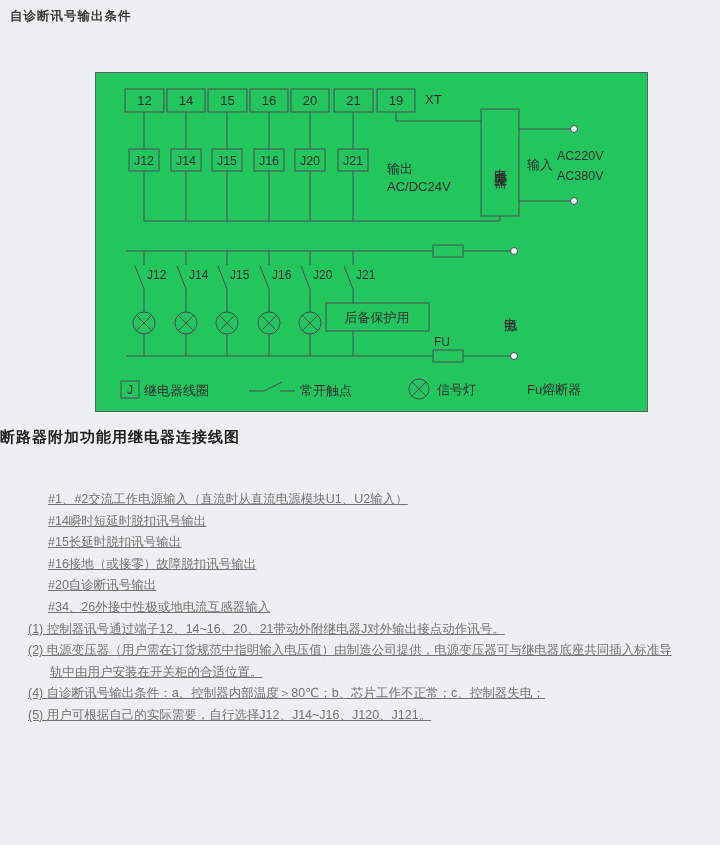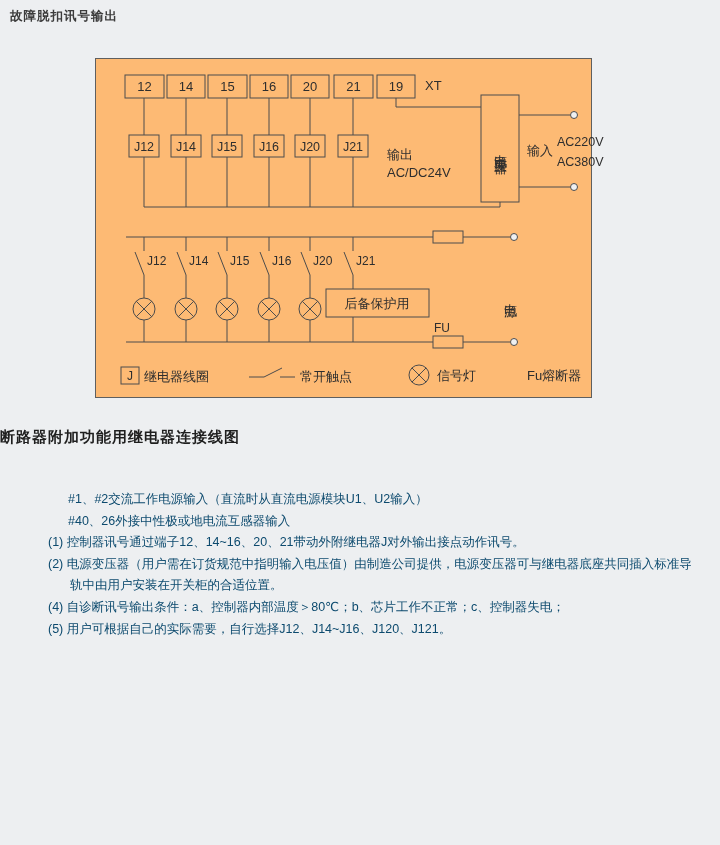--- a/index.html
+++ b/index.html
@@ -1,41 +1,41 @@
 <!DOCTYPE html>
 <html><head>
 <meta charset="utf-8">
 <style>
   html,body{margin:0;padding:0;background:#e9ebee;}
   .page{position:relative;width:720px;height:845px;background:#edeff1;overflow:hidden;
         font-family:"Liberation Sans","DejaVu Sans",sans-serif;color:#2e2e2e;}
   .page-header{position:absolute;left:10px;top:8px;font-size:12.5px;font-weight:bold;
         color:#3c3c3c;letter-spacing:1px;}
-  .diagram-box{position:absolute;left:95px;top:58px;width:497px;height:340px;
-        border:1px solid #5f5f5f;box-sizing:border-box;background:#fdba74;}
+  .diagram-box{position:absolute;left:95px;top:72px;width:553px;height:340px;
+        border:1px solid #5f5f5f;box-sizing:border-box;background:#22c55e;}
   .diagram-box svg{position:absolute;left:0;top:0;}
   svg text{font-family:"Liberation Sans","DejaVu Sans",sans-serif;fill:#2e2e2e;stroke:none;}
   .vtext{position:absolute;writing-mode:vertical-lr;text-orientation:upright;
         font-size:13px;color:#2e2e2e;letter-spacing:2px;
         display:flex;align-items:center;justify-content:center;}
   .transformer-label{left:385px;top:37px;width:38px;height:105px;}
   .power-label{left:403px;top:213px;width:22px;height:46px;}
   .caption{position:absolute;left:0;top:428px;width:720px;text-align:left;
         font-size:15px;font-weight:bold;color:#1f1f1f;letter-spacing:1px;}
-  .notes{position:absolute;left:48px;top:489px;width:648px;font-size:12.5px;
-        line-height:21.6px;color:#0c4a6e;}
+  .notes{position:absolute;left:28px;top:489px;width:648px;font-size:12.5px;
+        line-height:21.6px;color:#737373;text-decoration:underline;}
   .hash-item{margin-left:20px;}
   .num-item{padding-left:22px;text-indent:-22px;}
 </style>
 </head>
 <body>
 
 <div class="page">
 
-  <div class="page-header">故障脱扣讯号输出</div>
+  <div class="page-header">自诊断讯号输出条件</div>
 
   <div class="diagram-box">
     <svg width="543" height="338" viewBox="0 0 543 338">
 
       <g stroke="#4c4c4c" stroke-width="1" fill="none">
         <path d="M48,39V76 M90,39V76 M131,39V76 M173,39V76 M214,39V76 M257,39V76 M300,39V48H385"></path>
         <path d="M48,98V148 M90,98V148 M131,98V148 M173,98V148 M214,98V148 M257,98V148 M48,148H404 M404,148V143"></path>
         <path d="M423,56H474 M423,128H474"></path>
         <path d="M30,178H337 M367,178H414"></path>
         <path d="M48,178V192 M90,178V192 M131,178V192 M173,178V192 M214,178V192 M257,178V192"></path>
@@ -123,20 +123,24 @@
     </svg>
 
     <div class="vtext transformer-label">电源变压器</div>
     <div class="vtext power-label">电源</div>
   </div>
 
   <div class="caption">断路器附加功能用继电器连接线图</div>
 
   <div class="notes">
     <div class="hash-item">#1、#2交流工作电源输入（直流时从直流电源模块U1、U2输入）</div>
-    <div class="hash-item">#40、26外接中性极或地电流互感器输入</div>
+    <div class="hash-item">#14瞬时短延时脱扣讯号输出</div>
+    <div class="hash-item">#15长延时脱扣讯号输出</div>
+    <div class="hash-item">#16接地（或接零）故障脱扣讯号输出</div>
+    <div class="hash-item">#20自诊断讯号输出</div>
+    <div class="hash-item">#34、26外接中性极或地电流互感器输入</div>
     <div class="num-item">(1) 控制器讯号通过端子12、14~16、20、21带动外附继电器J对外输出接点动作讯号。</div>
     <div class="num-item">(2) 电源变压器（用户需在订货规范中指明输入电压值）由制造公司提供，电源变压器可与继电器底座共同插入标准导轨中由用户安装在开关柜的合适位置。</div>
     <div class="num-item">(4) 自诊断讯号输出条件：a、控制器内部温度＞80℃；b、芯片工作不正常；c、控制器失电；</div>
     <div class="num-item">(5) 用户可根据自己的实际需要，自行选择J12、J14~J16、J120、J121。</div>
   </div>
 
 </div>
 
 </body></html>

